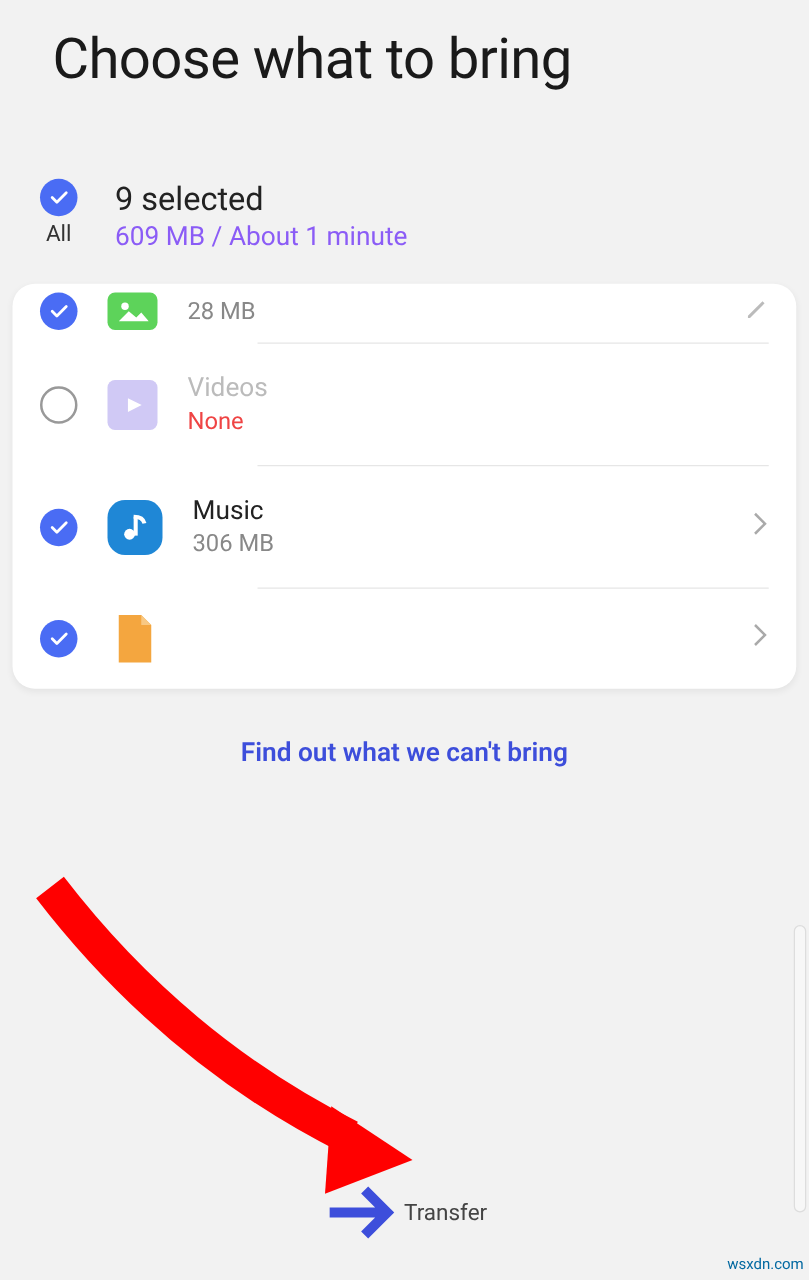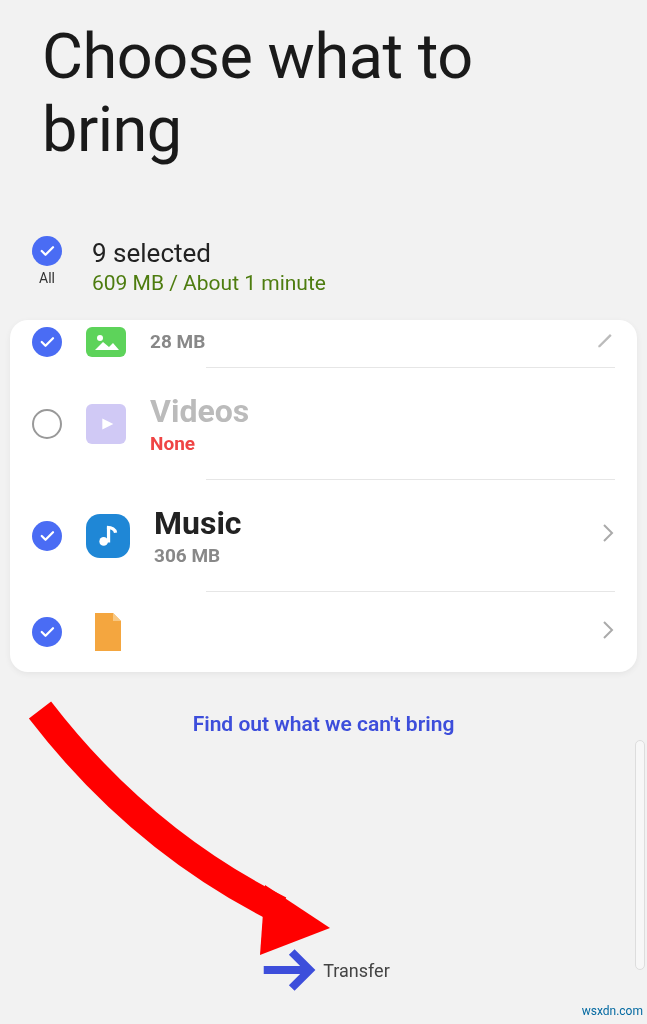--- a/index.html
+++ b/index.html
@@ -12,52 +12,52 @@
       width: 647px;
       height: 1024px;
       background: #f2f2f2;
       position: relative;
       overflow: hidden;
     }
     .header {
       padding: 20px 42px 60px 42px;
     }
     .title {
-      font-size: 63px;
+      font-size: 45px;
       font-weight: 400;
       color: #1a1a1a;
       letter-spacing: -0.5px;
     }
     .summary {
       display: flex;
       align-items: flex-start;
       padding: 10px 42px 25px 32px;
       gap: 30px;
     }
     .all-col {
       display: flex;
       flex-direction: column;
       align-items: center;
       gap: 4px;
     }
     .all-label {
-      font-size: 14px;
+      font-size: 18px;
       color: #333;
     }
     .summary-text {
       padding-top: 2px;
     }
     .selected-count {
       font-size: 26px;
       color: #222;
       margin-bottom: 3px;
     }
     .selected-meta {
       font-size: 21px;
-      color: #4d7c0f;
+      color: #8b5cf6;
     }
     .check-circle {
       width: 30px;
       height: 30px;
       border-radius: 50%;
       display: flex;
       align-items: center;
       justify-content: center;
       flex-shrink: 0;
     }
@@ -71,21 +71,20 @@
     .check-circle svg {
       width: 18px;
       height: 18px;
     }
     .card {
       background: #fff;
       border-radius: 18px;
       margin: 0 10px;
       box-shadow: 0 2px 6px rgba(0,0,0,0.06);
       overflow: hidden;
-      font-weight: bold;
     }
     .list-item {
       display: flex;
       align-items: center;
       padding: 18px 22px;
       gap: 24px;
       position: relative;
     }
     .list-item.partial {
       padding-top: 4px;
@@ -107,21 +106,21 @@
     }
     .icon-box.image { background: #5dd35a; border-radius: 6px; width: 40px; height: 30px; }
     .icon-box.video { background: #d0c9f5; border-radius: 6px; width: 40px; height: 40px; }
     .icon-box.music { background: #1f87d6; border-radius: 14px; }
     .icon-box.docs { background: transparent; }
     .item-body {
       flex: 1;
       padding: 6px 0;
     }
     .item-title {
-      font-size: 32px;
+      font-size: 21px;
       color: #222;
       margin-bottom: 2px;
     }
     .item-title.disabled {
       color: #bbb;
     }
     .item-sub {
       font-size: 19px;
       color: #888;
     }

